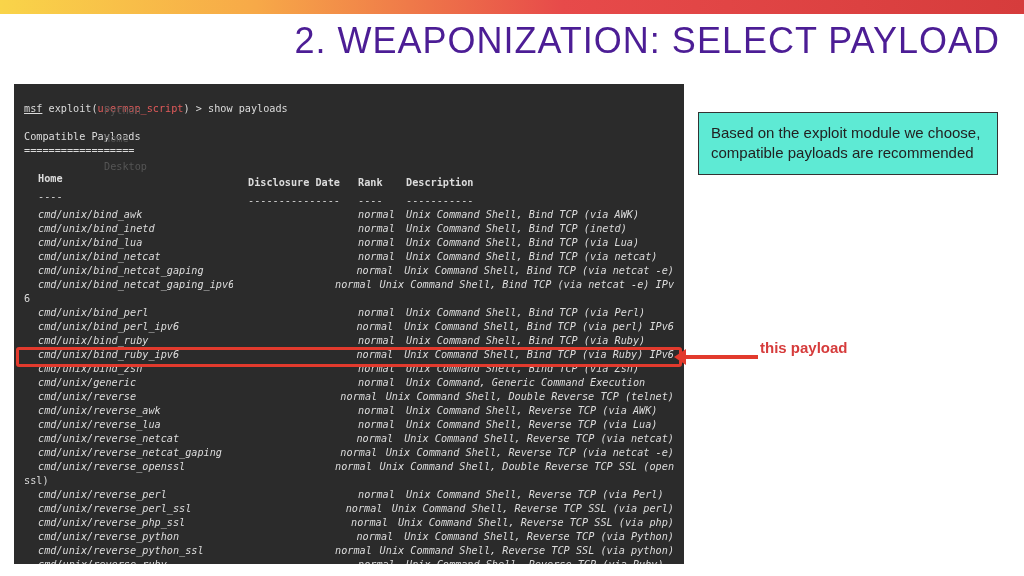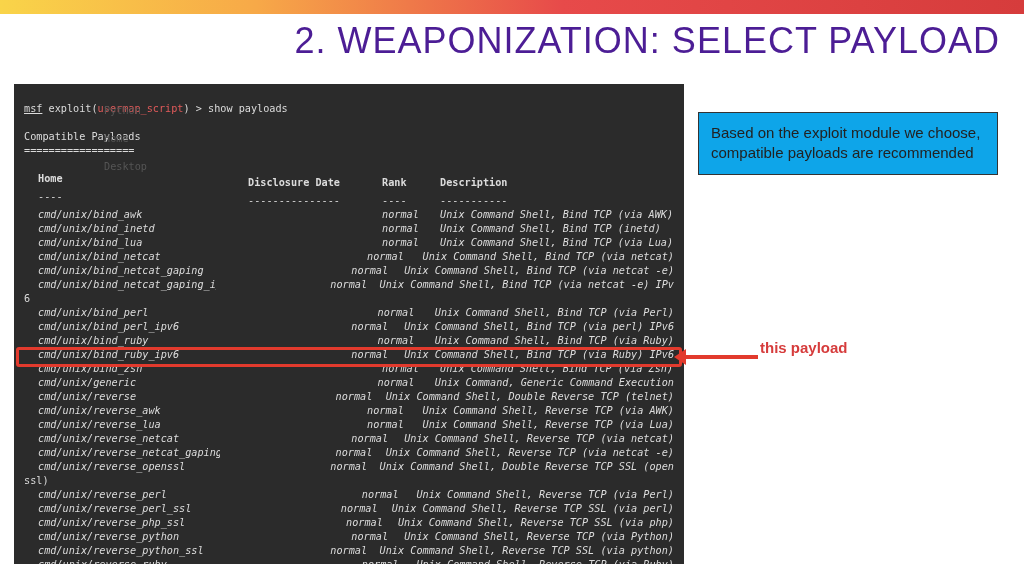--- a/index.html
+++ b/index.html
@@ -40,22 +40,22 @@
     line-height: 14px;
     padding: 4px 10px 6px 10px;
     white-space: pre;
     overflow: hidden;
   }
   .terminal .prompt-msf { text-decoration: underline; }
   .terminal .prompt-mod { color: #e05a5a; }
   .terminal .hdr-row { font-weight: bold; }
   .term-line { display: flex; font-style: italic; }
   .col-name { width: 210px; display:inline-block; overflow:hidden; }
-  .col-date { width: 134px; display:inline-block; }
-  .col-rank { width: 58px; display:inline-block; }
+  .col-date { width: 110px; display:inline-block; }
+  .col-rank { width: 48px; display:inline-block; }
   .col-desc { display:inline-block; }
   .indent { padding-left: 14px; }
   .ghost { color: #555; }
   .highlight-box {
     position: absolute;
     border: 3px solid #e23a2d;
     border-radius: 3px;
     top: 347px;
     left: 16px;
     width: 666px;
@@ -66,21 +66,21 @@
     position: absolute;
     top: 112px;
     left: 698px;
     width: 300px;
     border: 1.5px solid #333;
     padding: 10px 12px;
     font-family: "Century Gothic", "Segoe UI", Arial, sans-serif;
     font-size: 15px;
     line-height: 1.35;
     color: #222;
-    background: #0ea5e9;
+    background: #5eead4;
   }
   .callout {
     position: absolute;
     top: 338px;
     left: 760px;
     width: 250px;
     color: #d63c3c;
     font-weight: bold;
     font-family: "Century Gothic", "Segoe UI", Arial, sans-serif;
     font-size: 15px;

